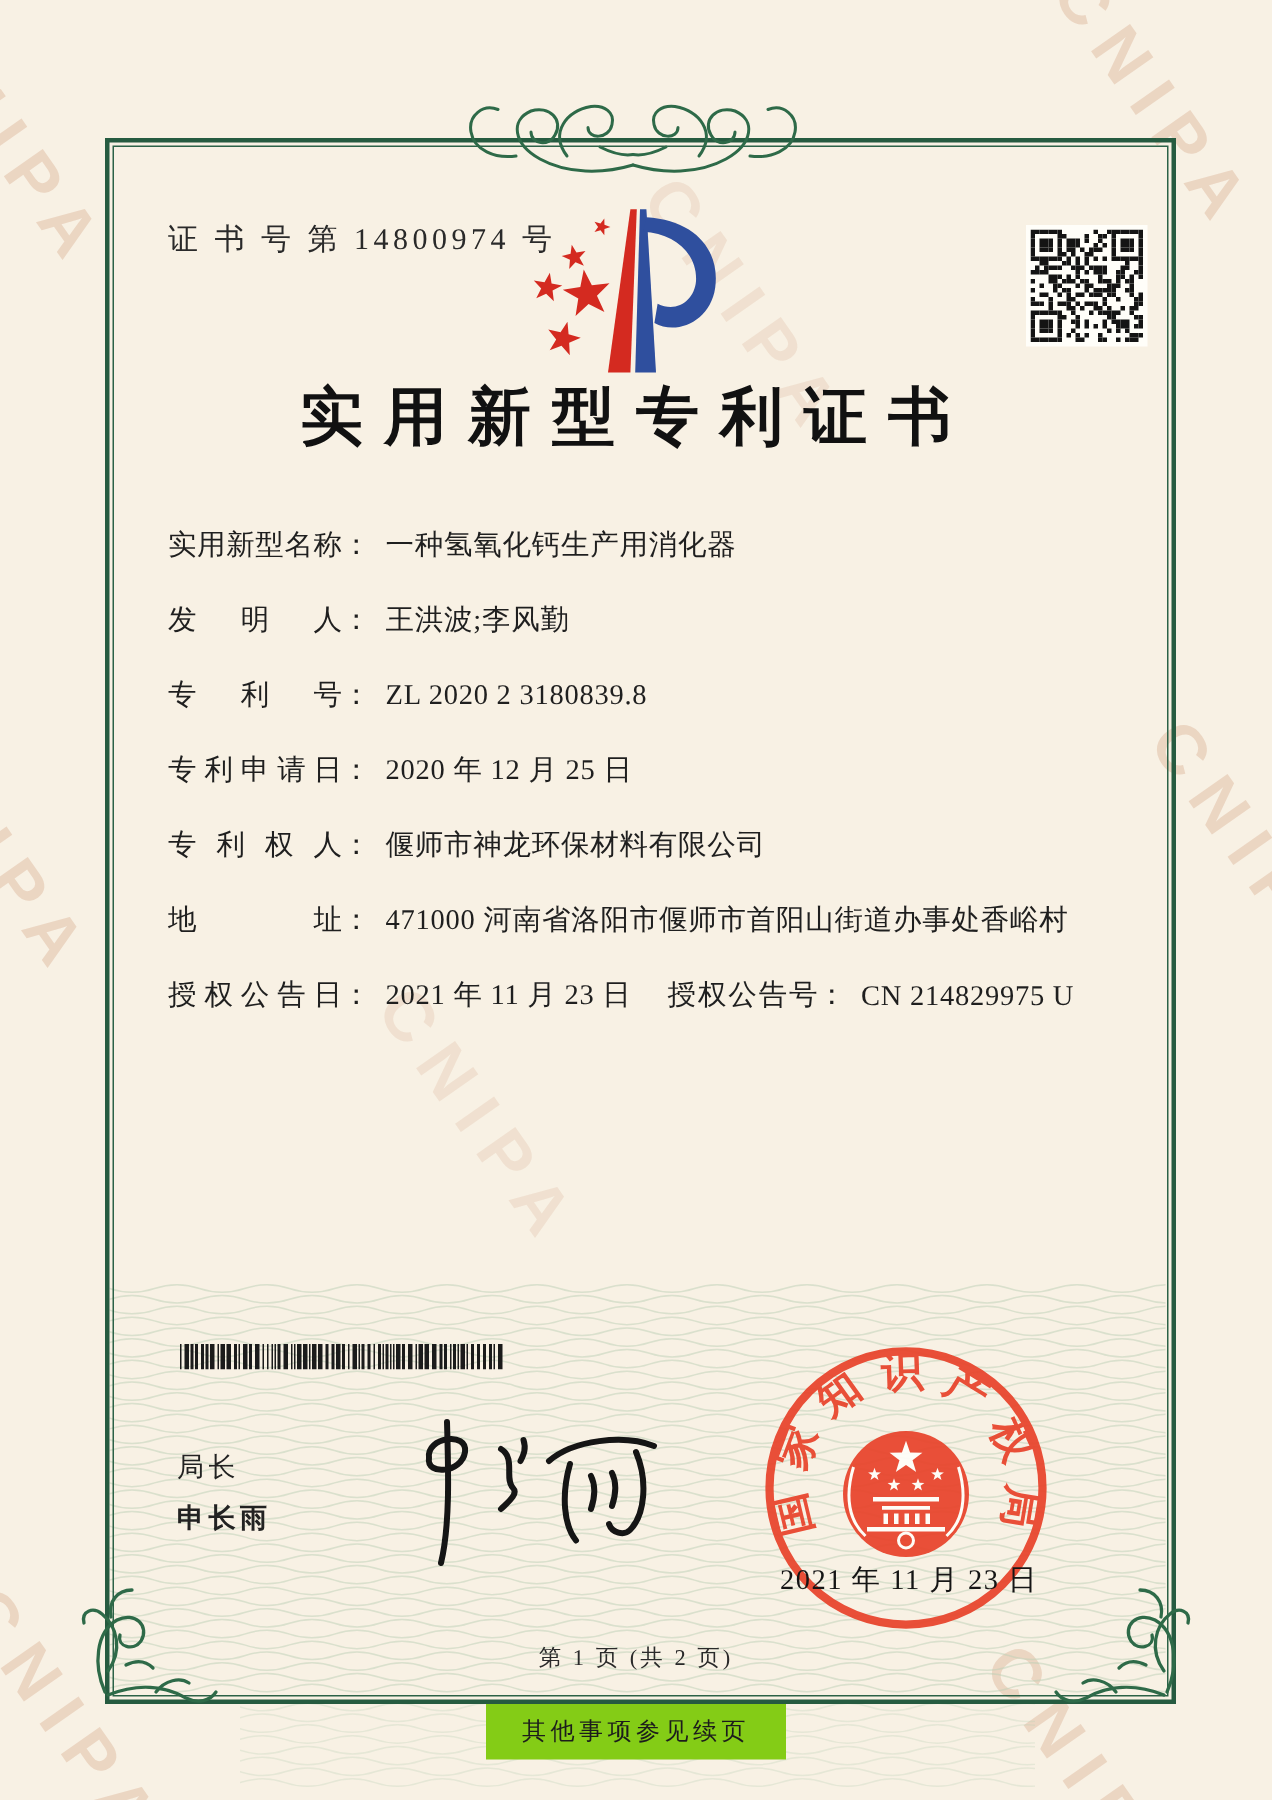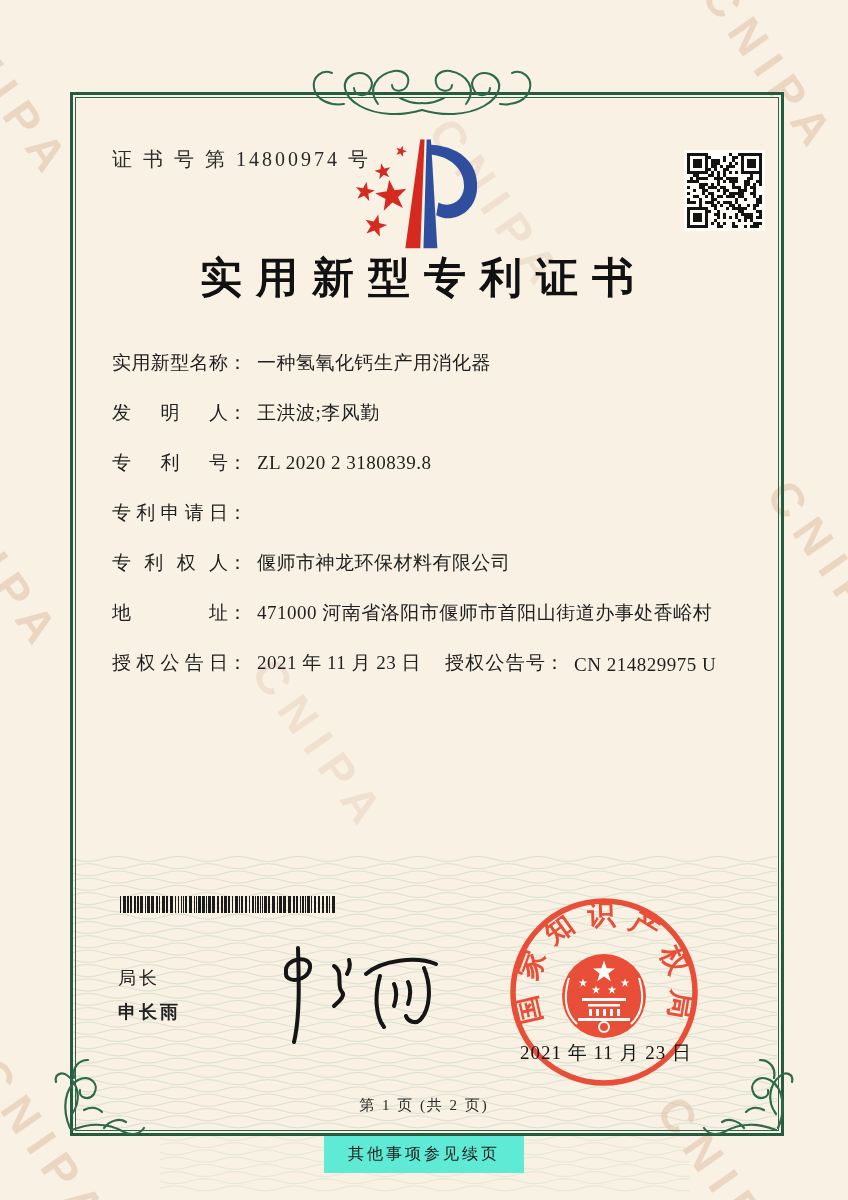--- a/index.html
+++ b/index.html
@@ -51,21 +51,21 @@
                 font-size:18px;font-weight:700;letter-spacing:3px;color:#222;}
   .signature{position:absolute;left:248px;top:942px;}
 
   .seal{position:absolute;left:506px;top:894px;opacity:.93;}
   .seal-date{position:absolute;left:516px;top:1040px;width:180px;text-align:center;
              font-size:19px;color:#151515;letter-spacing:1px;z-index:6;}
 
   .page-info{position:absolute;left:0;right:0;top:1096px;text-align:center;font-size:15px;
              letter-spacing:2px;color:#2a2a2a;}
   .note-wrap{position:absolute;left:0;right:0;top:1136px;text-align:center;z-index:6;}
-  .note-box{display:inline-block;background:#5eead4;padding:8px 24px;font-size:16px;
+  .note-box{display:inline-block;background:#84cc16;padding:8px 24px;font-size:16px;
             letter-spacing:3px;color:#1c1c1c;}
 </style>
 </head>
 <body>
 
 <div id="page">
 
   <div class="wm" style="left:-30px;top:-4px">CNIPA</div>
   <div class="wm" style="left:735px;top:-30px">CNIPA</div>
   <div class="wm" style="left:-40px;top:468px">CNIPA</div>
@@ -497,20 +497,21 @@
         <span class="fvalue">王洪波;李风勤</span>
       </div>
       <div class="field-row">
         <span class="flabel">专利号</span>
           <span class="fcolon">：</span>
         <span class="fvalue">ZL 2020 2 3180839.8</span>
       </div>
       <div class="field-row">
         <span class="flabel">专利申请日</span>
           <span class="fcolon">：</span>
+        <span class="fvalue">2020 年 12 月 25 日</span>
       </div>
       <div class="field-row">
         <span class="flabel">专利权人</span>
           <span class="fcolon">：</span>
         <span class="fvalue">偃师市神龙环保材料有限公司</span>
       </div>
       <div class="field-row">
         <span class="flabel">地址</span>
           <span class="fcolon">：</span>
         <span class="fvalue">471000 河南省洛阳市偃师市首阳山街道办事处香峪村</span>

